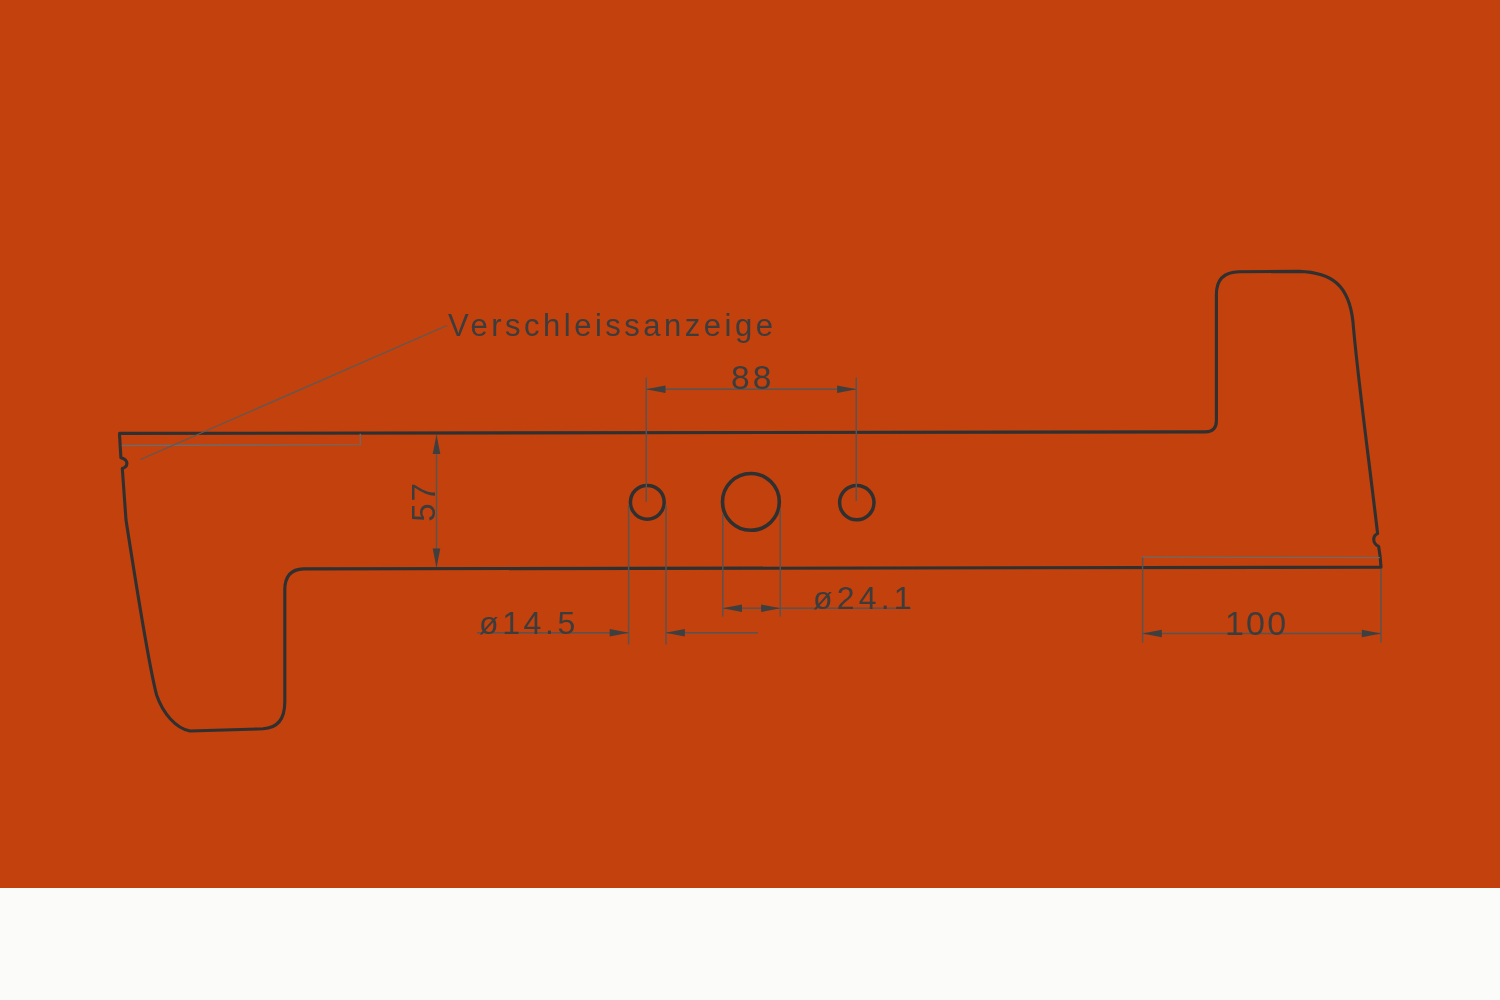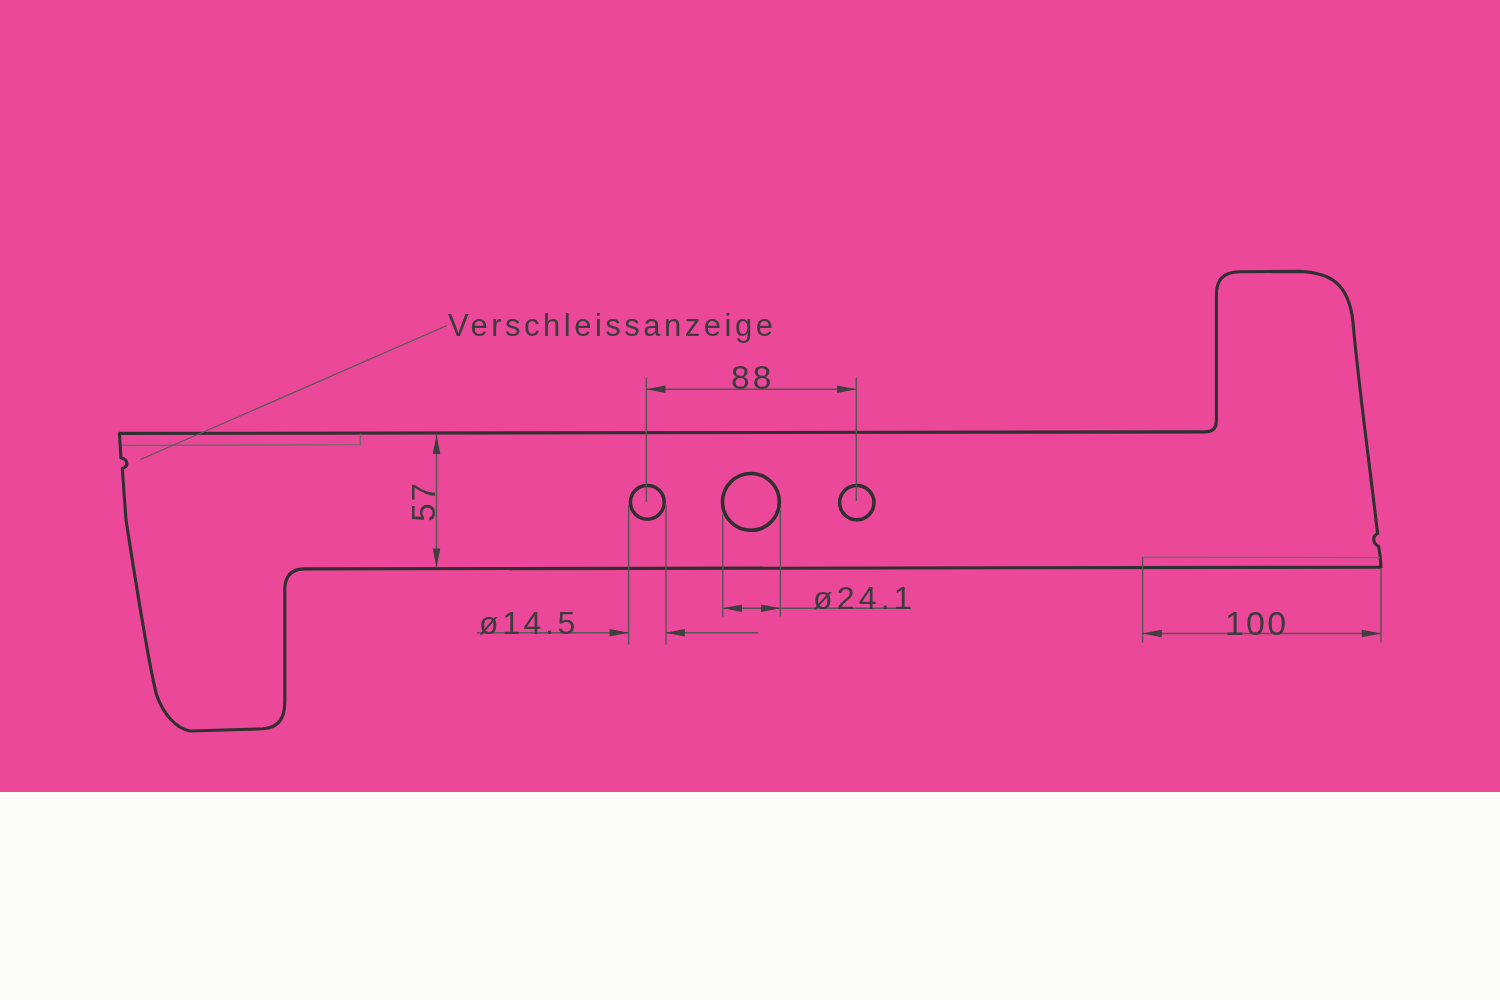--- a/index.html
+++ b/index.html
@@ -1,16 +1,16 @@
 <!DOCTYPE html>
 <html><head>
 <meta charset="utf-8">
 <style>
   html,body{margin:0;padding:0;background:#fbfbf9;}
-  .page{width:1500px;height:792px;position:relative;background:#ec4899;overflow:hidden;}
+  .page{width:1500px;height:888px;position:relative;background:#c2410c;overflow:hidden;}
   svg{position:absolute;left:0;top:0;filter:blur(0.35px);}
   text{font-family:"Liberation Sans",sans-serif;fill:#3c3c3c;}
 </style>
 </head>
 <body>
 <div class="page">
 <svg width="1500" height="1000" viewBox="0 0 1500 1000">
 
   <path d="M 119.5,433.4 L 1205.5,431.9
            Q 1216.4,431.7 1216.4,420.8

